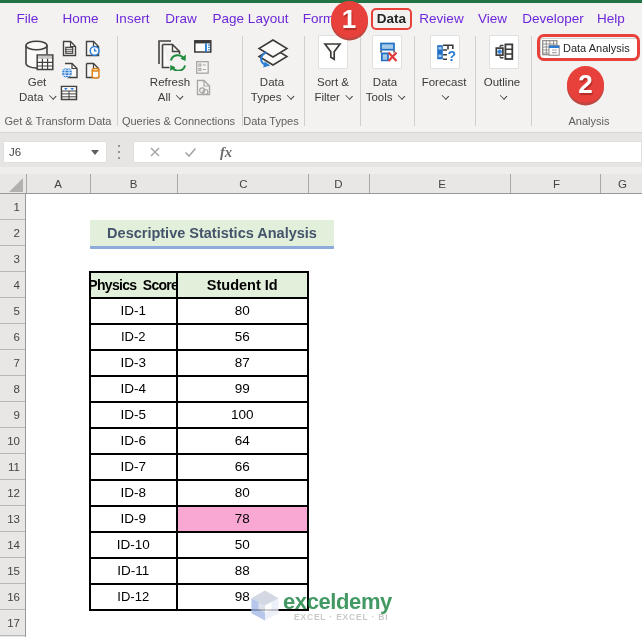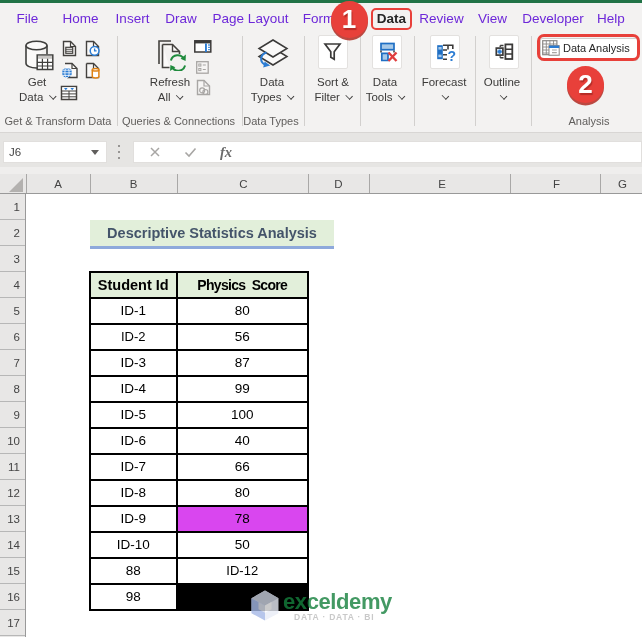--- a/index.html
+++ b/index.html
@@ -248,55 +248,56 @@
 <div class="rline" style="top:505px"></div>
 <div class="rline" style="top:531px"></div>
 <div class="rline" style="top:557px"></div>
 <div class="rline" style="top:583px"></div>
 <div class="rline" style="top:609px"></div>
 <div class="rline" style="top:635px"></div>
 
 <div class="abs" style="left:90px;top:220px;width:244px;height:26px;background:#E2EFDA;border-bottom:3.5px solid #8EA9DB;box-sizing:content-box;text-align:center;line-height:26px;font-size:14.5px;font-weight:700;color:#44546A">Descriptive Statistics Analysis</div>
 
 <div class="abs" style="left:89px;top:271px;display:grid;grid-template-columns:85.5px 129.5px;grid-auto-rows:24.5px;gap:1.5px;background:#000;padding:1.5px">
+<div style="background:#E2EFDA;display:flex;align-items:center;justify-content:center;font-size:14px;font-weight:700;color:#000;letter-spacing:-0.7px">Physics&nbsp;&nbsp;Score</div>
 <div style="background:#E2EFDA;display:flex;align-items:center;justify-content:center;font-size:14.5px;font-weight:700;color:#000">Student Id</div>
-<div style="background:#E2EFDA;display:flex;align-items:center;justify-content:center;font-size:14px;font-weight:700;color:#000;letter-spacing:-0.7px">Physics&nbsp;&nbsp;Score</div>
 <div style="background:#fff;display:flex;align-items:center;justify-content:center;font-size:13.5px;color:#000">ID-1</div>
 <div style="background:#fff;display:flex;align-items:center;justify-content:center;font-size:13.5px;color:#000">80</div>
 <div style="background:#fff;display:flex;align-items:center;justify-content:center;font-size:13px;color:#000">ID-2</div>
 <div style="background:#fff;display:flex;align-items:center;justify-content:center;font-size:13.5px;color:#000">56</div>
 <div style="background:#fff;display:flex;align-items:center;justify-content:center;font-size:13.5px;color:#000">ID-3</div>
 <div style="background:#fff;display:flex;align-items:center;justify-content:center;font-size:13.5px;color:#000">87</div>
 <div style="background:#fff;display:flex;align-items:center;justify-content:center;font-size:13.5px;color:#000">ID-4</div>
 <div style="background:#fff;display:flex;align-items:center;justify-content:center;font-size:13.5px;color:#000">99</div>
 <div style="background:#fff;display:flex;align-items:center;justify-content:center;font-size:13.5px;color:#000">ID-5</div>
 <div style="background:#fff;display:flex;align-items:center;justify-content:center;font-size:13.5px;color:#000">100</div>
 <div style="background:#fff;display:flex;align-items:center;justify-content:center;font-size:13.5px;color:#000">ID-6</div>
-<div style="background:#fff;display:flex;align-items:center;justify-content:center;font-size:13.5px;color:#000">40</div>
+<div style="background:#fff;display:flex;align-items:center;justify-content:center;font-size:13.5px;color:#000">64</div>
 <div style="background:#fff;display:flex;align-items:center;justify-content:center;font-size:13.5px;color:#000">ID-7</div>
 <div style="background:#fff;display:flex;align-items:center;justify-content:center;font-size:13.5px;color:#000">66</div>
 <div style="background:#fff;display:flex;align-items:center;justify-content:center;font-size:13.5px;color:#000">ID-8</div>
 <div style="background:#fff;display:flex;align-items:center;justify-content:center;font-size:13.5px;color:#000">80</div>
 <div style="background:#fff;display:flex;align-items:center;justify-content:center;font-size:13.5px;color:#000">ID-9</div>
-<div style="background:#d946ef;display:flex;align-items:center;justify-content:center;font-size:13.5px;color:#000">78</div>
+<div style="background:#f9a8d4;display:flex;align-items:center;justify-content:center;font-size:13.5px;color:#000">78</div>
 <div style="background:#fff;display:flex;align-items:center;justify-content:center;font-size:13.5px;color:#000">ID-10</div>
 <div style="background:#fff;display:flex;align-items:center;justify-content:center;font-size:13.5px;color:#000">50</div>
+<div style="background:#fff;display:flex;align-items:center;justify-content:center;font-size:13.5px;color:#000">ID-11</div>
 <div style="background:#fff;display:flex;align-items:center;justify-content:center;font-size:13.5px;color:#000">88</div>
 <div style="background:#fff;display:flex;align-items:center;justify-content:center;font-size:13px;color:#000">ID-12</div>
 <div style="background:#fff;display:flex;align-items:center;justify-content:center;font-size:13.5px;color:#000">98</div>
 </div>
 
 <div class="abs" style="left:240px;top:585px;width:240px;height:52px;opacity:0.8">
 <svg class="abs" style="left:11px;top:5px" width="28" height="31" viewBox="0 0 28 31">
   <polygon points="14,0.5 27.5,8.2 27.5,23.2 14,30.5 0.5,23.2 0.5,8.2" fill="#e9edf7"></polygon>
   <polygon points="14,0.5 27.5,8.2 14,15.5 0.5,8.2" fill="#c9cfdd"></polygon>
   <polygon points="0.5,8.2 14,15.5 14,30.5 0.5,23.2" fill="#a6b9e7"></polygon>
   <polygon points="14,15.5 20.5,11.9 20.5,19.3 14,22.8" fill="#fdfdfe"></polygon>
   <polygon points="14,15.5 7.5,11.9 7.5,19.3 14,22.8" fill="#d6dbe7"></polygon>
 </svg>
 <div class="abs" style="left:43px;top:4px;font-size:22px;font-weight:700;color:#15803d;letter-spacing:-0.4px">exceldemy</div>
-<div class="abs" style="left:54px;top:26.5px;font-size:8.5px;font-weight:700;color:#bcbcbc;letter-spacing:0.8px;white-space:nowrap">DATA · DATA · BI</div>
+<div class="abs" style="left:54px;top:26.5px;font-size:8.5px;font-weight:700;color:#bcbcbc;letter-spacing:0.8px;white-space:nowrap">EXCEL · EXCEL · BI</div>
 </div>
 
 <div class="abs" style="left:371px;top:7.5px;width:41px;height:22px;border:2.6px solid #e8403a;border-radius:5px;box-sizing:border-box"></div>
 <div class="abs" style="left:537px;top:34px;width:103px;height:27px;border:3.4px solid #e8403a;border-radius:7px;box-sizing:border-box"></div>
 <div class="abs" style="left:330.5px;top:1px;width:37px;height:37px;border-radius:50%;background:#e8403a;box-shadow:0 2.5px 0 rgba(176,42,34,0.85);text-align:center;line-height:37px;font-size:26px;font-weight:700;color:#fff;text-shadow:1px 1.5px 1px rgba(120,20,15,0.45)">1</div>
 <div class="abs" style="left:567px;top:66px;width:37px;height:37px;border-radius:50%;background:#e8403a;box-shadow:0 2.5px 0 rgba(176,42,34,0.85);text-align:center;line-height:37px;font-size:26px;font-weight:700;color:#fff;text-shadow:1px 1.5px 1px rgba(120,20,15,0.45)">2</div>
 
 </body></html>

